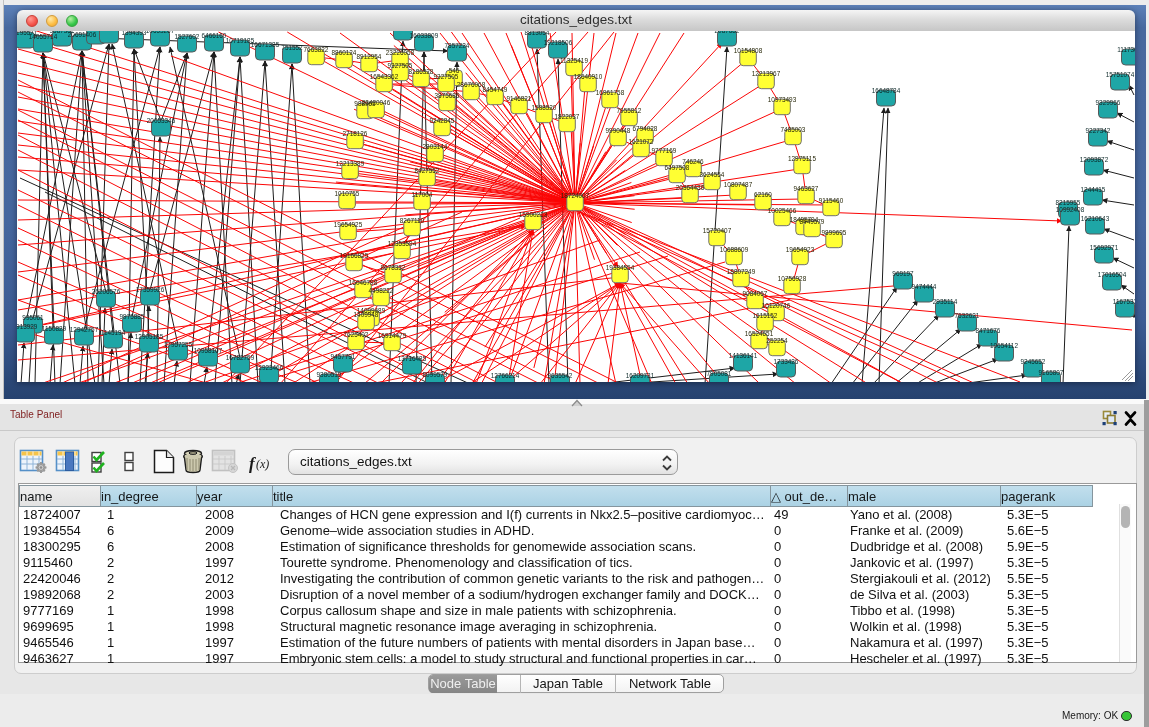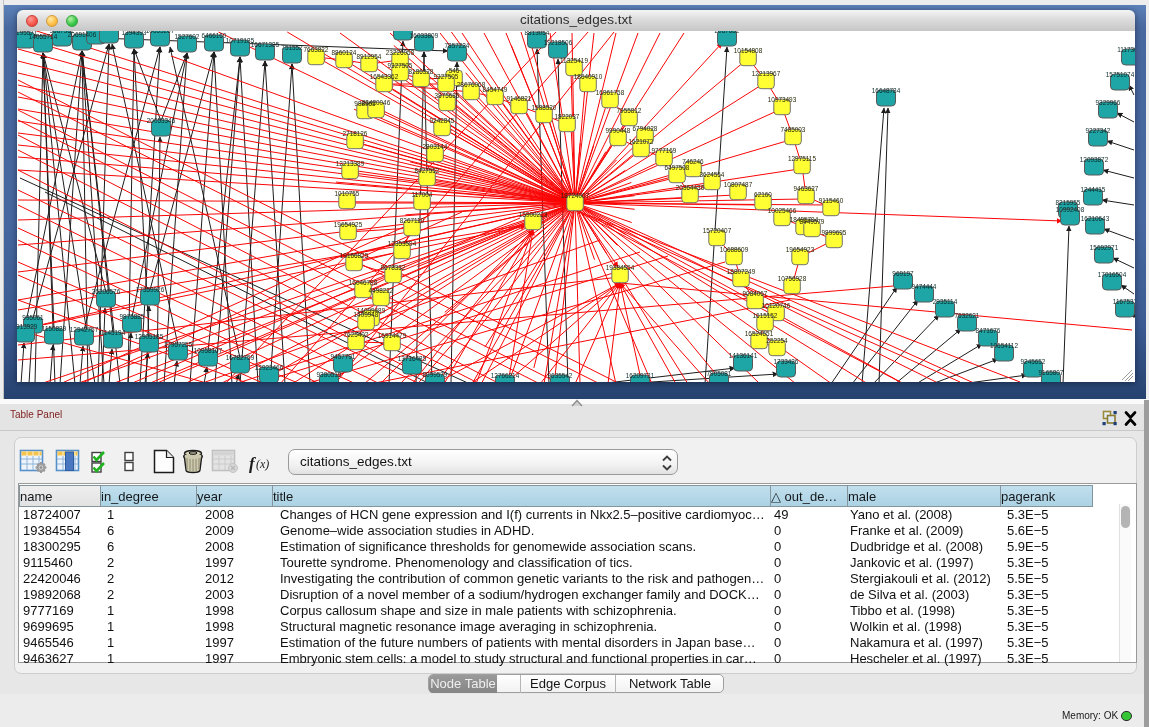--- a/index.html
+++ b/index.html
@@ -849,19 +849,19 @@
       <span class="c3">Embryonic stem cells: a model to study structural and functional properties in car…</span>
       <span class="c4">0</span>
       <span class="c5">Hescheler et al. (1997)</span>
       <span class="c6">5.3E−5</span>
     </div>
 <div id="vsb"></div>
 <div id="vthumb"></div>
 <div id="tabsplaceholder"></div>
     <div id="tabs">
   <div id="seg1">Node Table</div>
-      <div id="seg2">Edge Corpus</div>
+      <div id="seg2">Japan Table</div>
       <div id="seg3">Network Table</div>
 </div>
 <div id="lowstrip"></div>
     <div id="mem">Memory: OK</div>
 <div id="memdot"></div>
 <div id="redge"></div>
 </div>
 </body></html>

